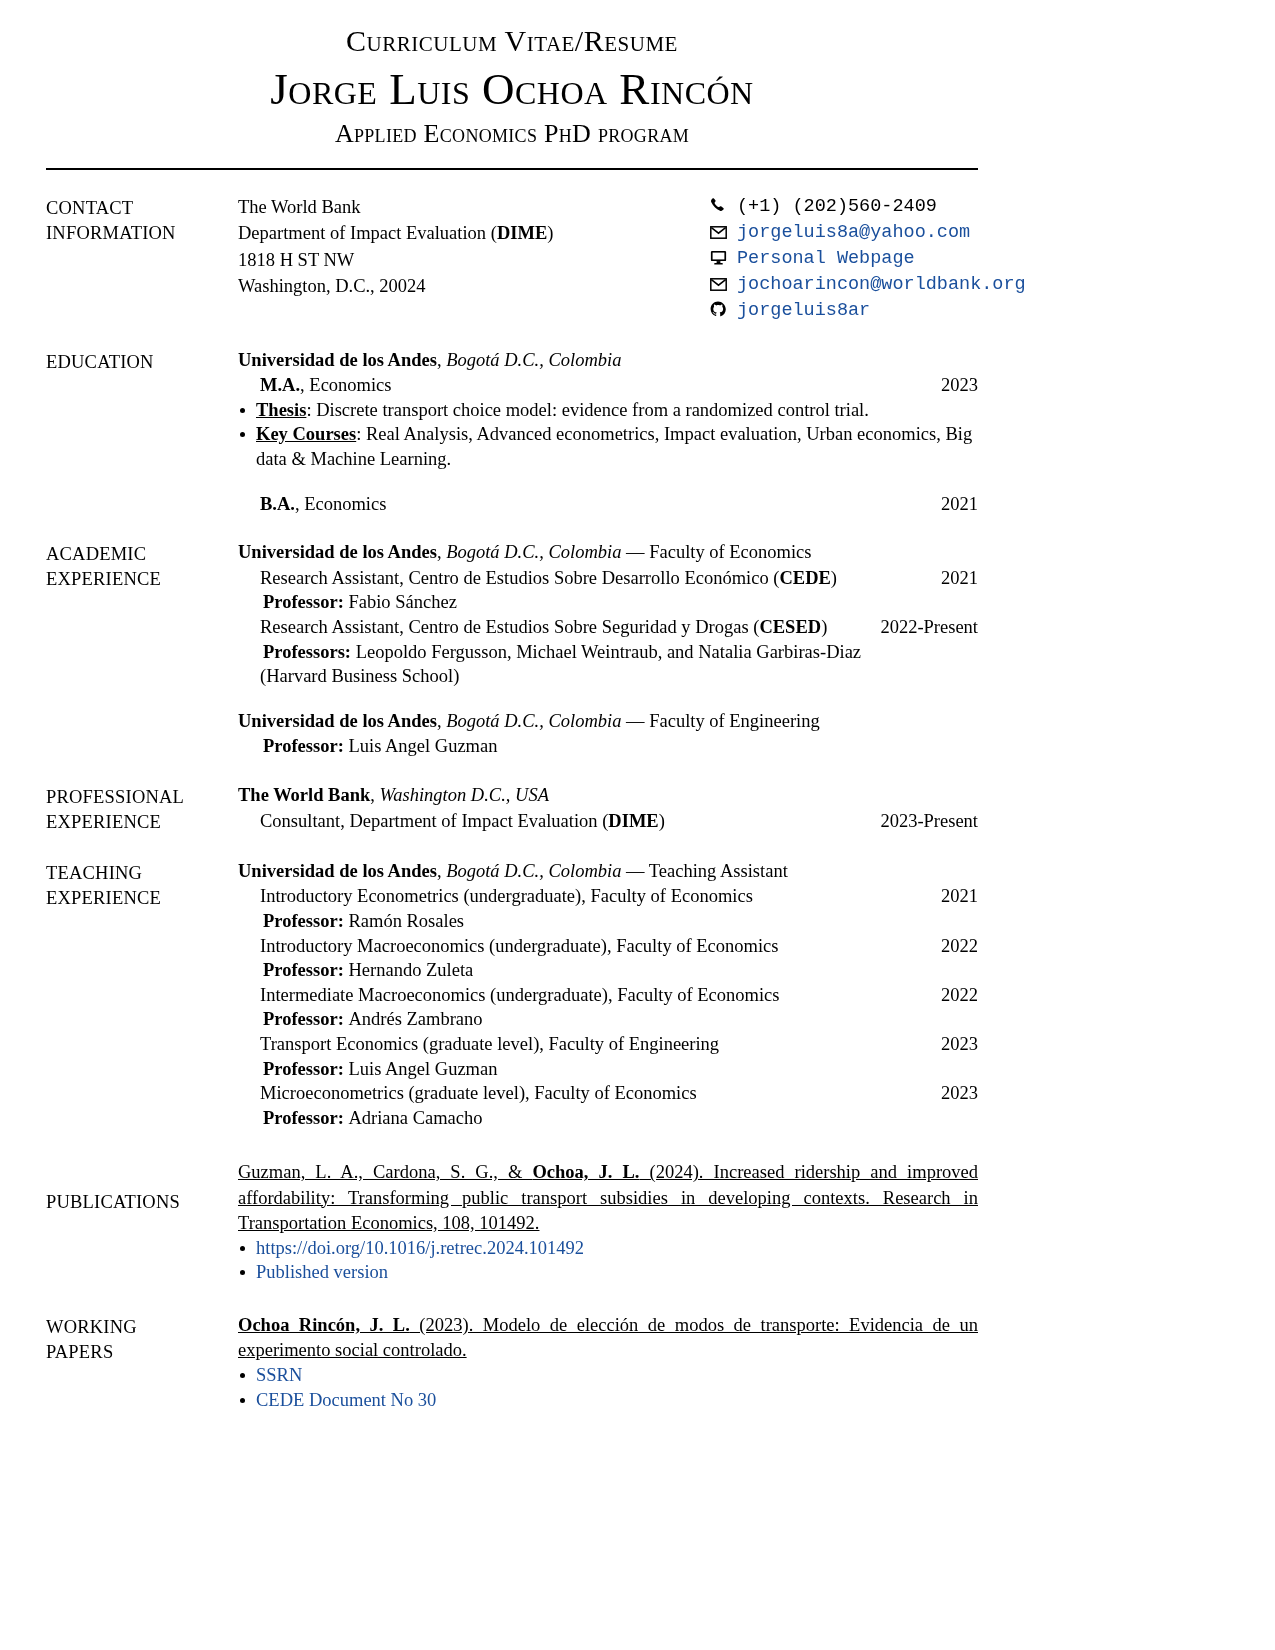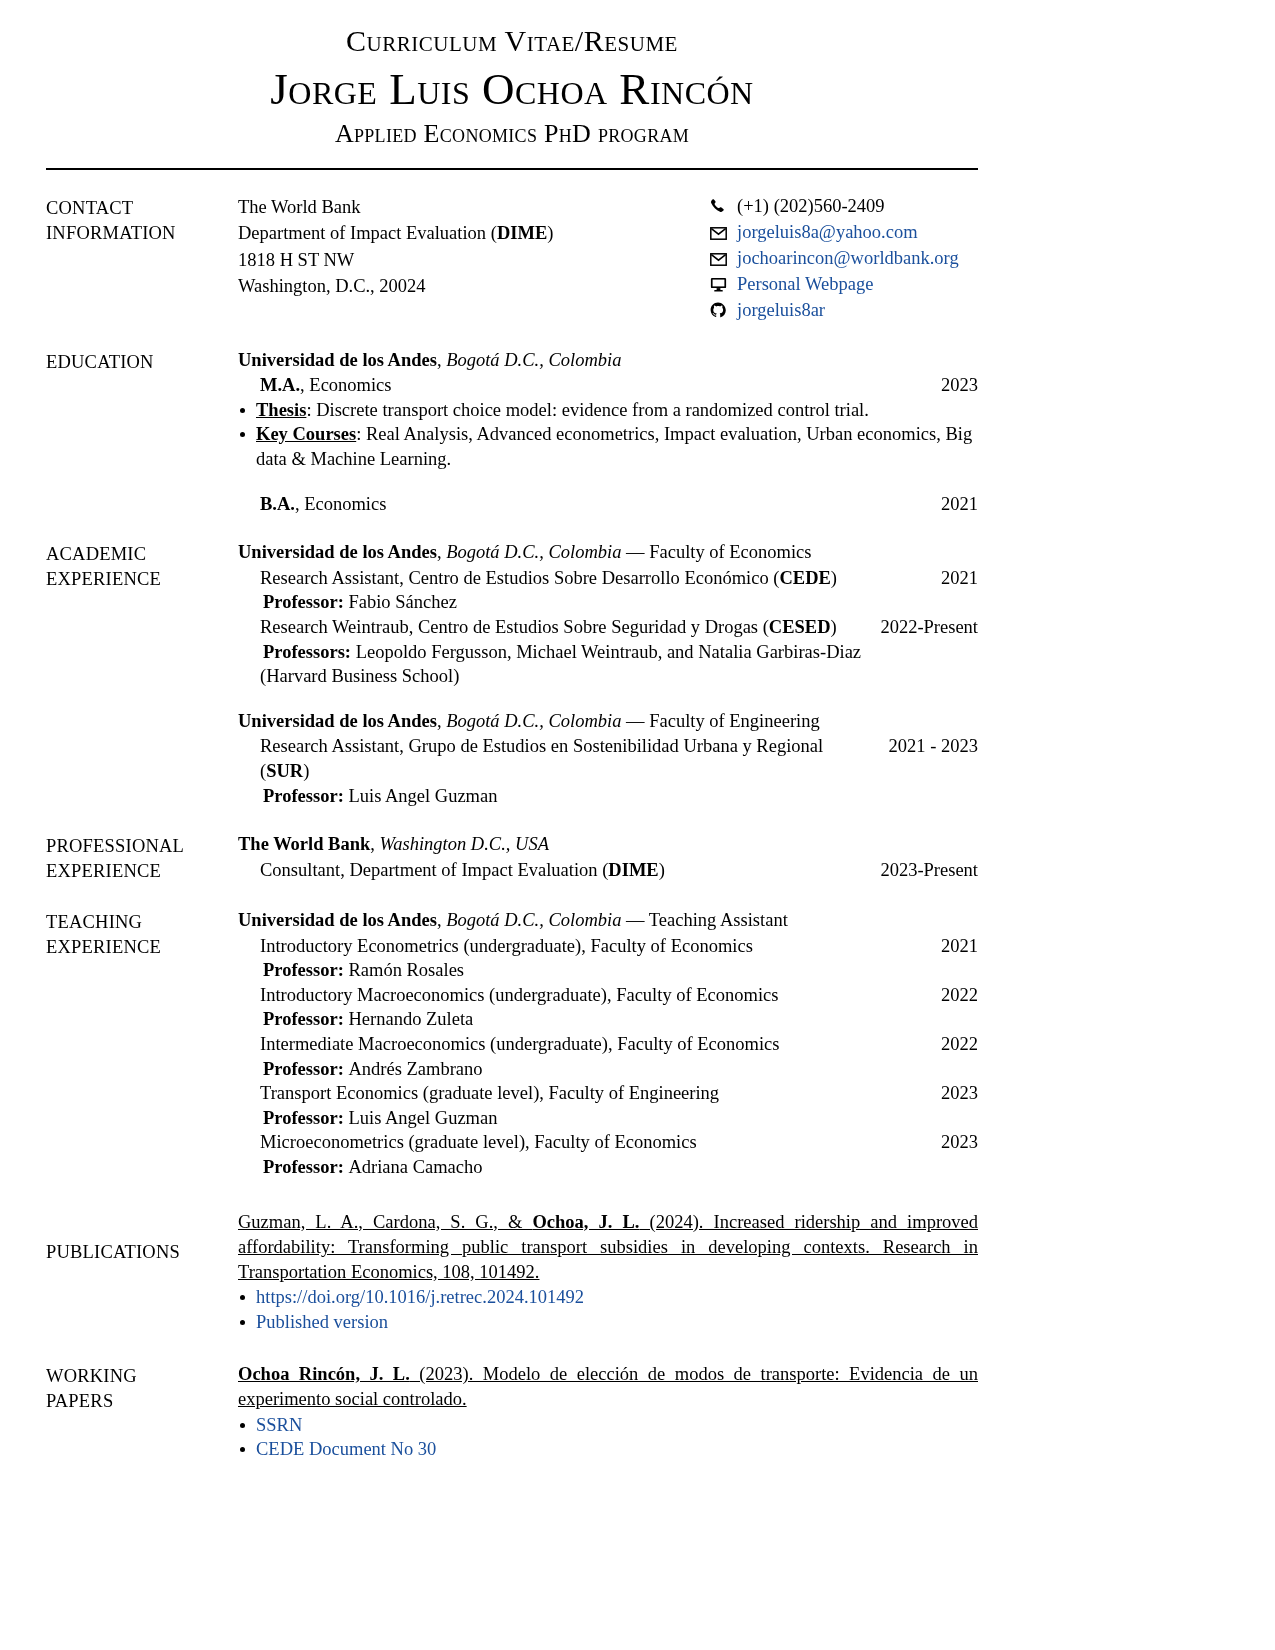--- a/index.html
+++ b/index.html
@@ -114,20 +114,21 @@
   .contact-right {
     flex: 1 1 auto;
     font-size: 18.5px;
     line-height: 1.40;
   }
   .c-line {
     display: flex;
     align-items: baseline;
     gap: 9px;
     white-space: nowrap;
+    font-family: Liberation Mono, monospace;
   }
   .c-ico {
     flex: 0 0 20px;
     width: 20px;
     display: inline-flex;
     justify-content: center;
     align-items: center;
     position: relative;
     top: 2px;
   }
@@ -203,46 +204,46 @@
           </div>
 
           <div class="c-line">
             <span class="c-ico">
               <svg width="17" height="13" viewBox="0 0 17 13">
                   <rect x="0.8" y="0.8" width="15.4" height="11.4" fill="none" stroke="#000" stroke-width="1.5"></rect>
                   <path d="M1.4 1.6 L8.5 7.2 L15.6 1.6" fill="none" stroke="#000" stroke-width="1.5"></path>
                 </svg>
             </span>
             <a class="lnk" href="#">jorgeluis8a@yahoo.com</a>
-          </div>
-
-          <div class="c-line">
-            <span class="c-ico">
-              <svg width="17" height="13" viewBox="0 0 17 13">
-                  <rect x="0.8" y="0.8" width="15.4" height="11.4" fill="none" stroke="#000" stroke-width="1.5"></rect>
-                  <path d="M1.4 1.6 L8.5 7.2 L15.6 1.6" fill="none" stroke="#000" stroke-width="1.5"></path>
-                </svg>
-            </span>
-            <a class="lnk" href="#">jochoarincon@worldbank.org</a>
           </div>
 
           <div class="c-line">
             <span class="c-ico">
               <svg width="17" height="15" viewBox="0 0 17 15">
                   <rect x="0.9" y="0.9" width="15.2" height="10.2" rx="1.2" fill="#000"></rect>
                   <rect x="2.6" y="2.6" width="11.8" height="6.8" fill="#fff"></rect>
                   <rect x="6.6" y="11.1" width="3.8" height="2.2" fill="#000"></rect>
                   <rect x="4.2" y="13" width="8.6" height="1.6" rx="0.7" fill="#000"></rect>
                 </svg>
             </span>
             <a class="lnk" href="#">Personal Webpage</a>
           </div>
 
           <div class="c-line">
             <span class="c-ico">
+              <svg width="17" height="13" viewBox="0 0 17 13">
+                  <rect x="0.8" y="0.8" width="15.4" height="11.4" fill="none" stroke="#000" stroke-width="1.5"></rect>
+                  <path d="M1.4 1.6 L8.5 7.2 L15.6 1.6" fill="none" stroke="#000" stroke-width="1.5"></path>
+                </svg>
+            </span>
+            <a class="lnk" href="#">jochoarincon@worldbank.org</a>
+          </div>
+
+          <div class="c-line">
+            <span class="c-ico">
               <svg width="16" height="16" viewBox="0 0 16 16">
                   <path fill="#000" d="M8 .6C3.9.6.6 3.9.6 8c0 3.3 2.1 6.1 5.1 7.1.4.1.5-.2.5-.4v-1.3c-2.1.5-2.5-.9-2.5-.9-.3-.9-.8-1.1-.8-1.1-.7-.5 0-.4 0-.4.7 0 1.1.8 1.1.8.7 1.2 1.8.8 2.2.6.1-.5.3-.8.5-1-1.7-.2-3.4-.8-3.4-3.7 0-.8.3-1.5.8-2-.1-.2-.4-1 .1-2.1 0 0 .6-.2 2.1.8.6-.2 1.3-.3 1.9-.3s1.3.1 1.9.3c1.4-1 2.1-.8 2.1-.8.4 1.1.2 1.9.1 2.1.5.5.8 1.2.8 2 0 2.9-1.7 3.5-3.4 3.7.3.2.5.7.5 1.4v2.1c0 .2.1.5.5.4 3-1 5.1-3.8 5.1-7.1C15.4 3.9 12.1.6 8 .6z"></path>
                 </svg>
             </span>
             <a class="lnk" href="#">jorgeluis8ar</a>
           </div>
 
         </div>
       </div>
     </div>
@@ -299,41 +300,35 @@
             <span>Research Assistant, Centro de Estudios Sobre Desarrollo Económico (</span><b>CEDE</b><span>)</span>
           </div>
           <div class="row-date">2021</div>
         </div>
         <div class="indent2">
           <b>Professor:</b><span>&nbsp;</span><span>Fabio Sánchez</span>
         </div>
 
         <div class="row indent1">
           <div class="row-text">
-            <span>Research Weintraub, Centro de Estudios Sobre Seguridad y Drogas (</span><b>CESED</b><span>)</span>
+            <span>Research Assistant, Centro de Estudios Sobre Seguridad y Drogas (</span><b>CESED</b><span>)</span>
           </div>
           <div class="row-date">2022-Present</div>
         </div>
         <div class="indent2">
           <b>Professors:</b><span>&nbsp;</span><span>Leopoldo Fergusson, Michael Weintraub, and Natalia Garbiras-Diaz</span>
         </div>
         <div class="indent1">(Harvard Business School)</div>
       </div>
 
       <div class="gap-block">
         <div class="org-line">
           <b>Universidad de los Andes</b><span>, </span><span class="it">Bogotá D.C., Colombia</span><span> — Faculty of Engineering</span>
         </div>
 
-        <div class="row indent1">
-          <div class="row-text">
-            <span>Research Assistant, Grupo de Estudios en Sostenibilidad Urbana y Regional (</span><b>SUR</b><span>)</span>
-          </div>
-          <div class="row-date">2021 - 2023</div>
-        </div>
         <div class="indent2">
           <b>Professor:</b><span>&nbsp;</span><span>Luis Angel Guzman</span>
         </div>
       </div>
 
     </div>
   </div>
 
   <div class="section">
     <div class="sec-label">

